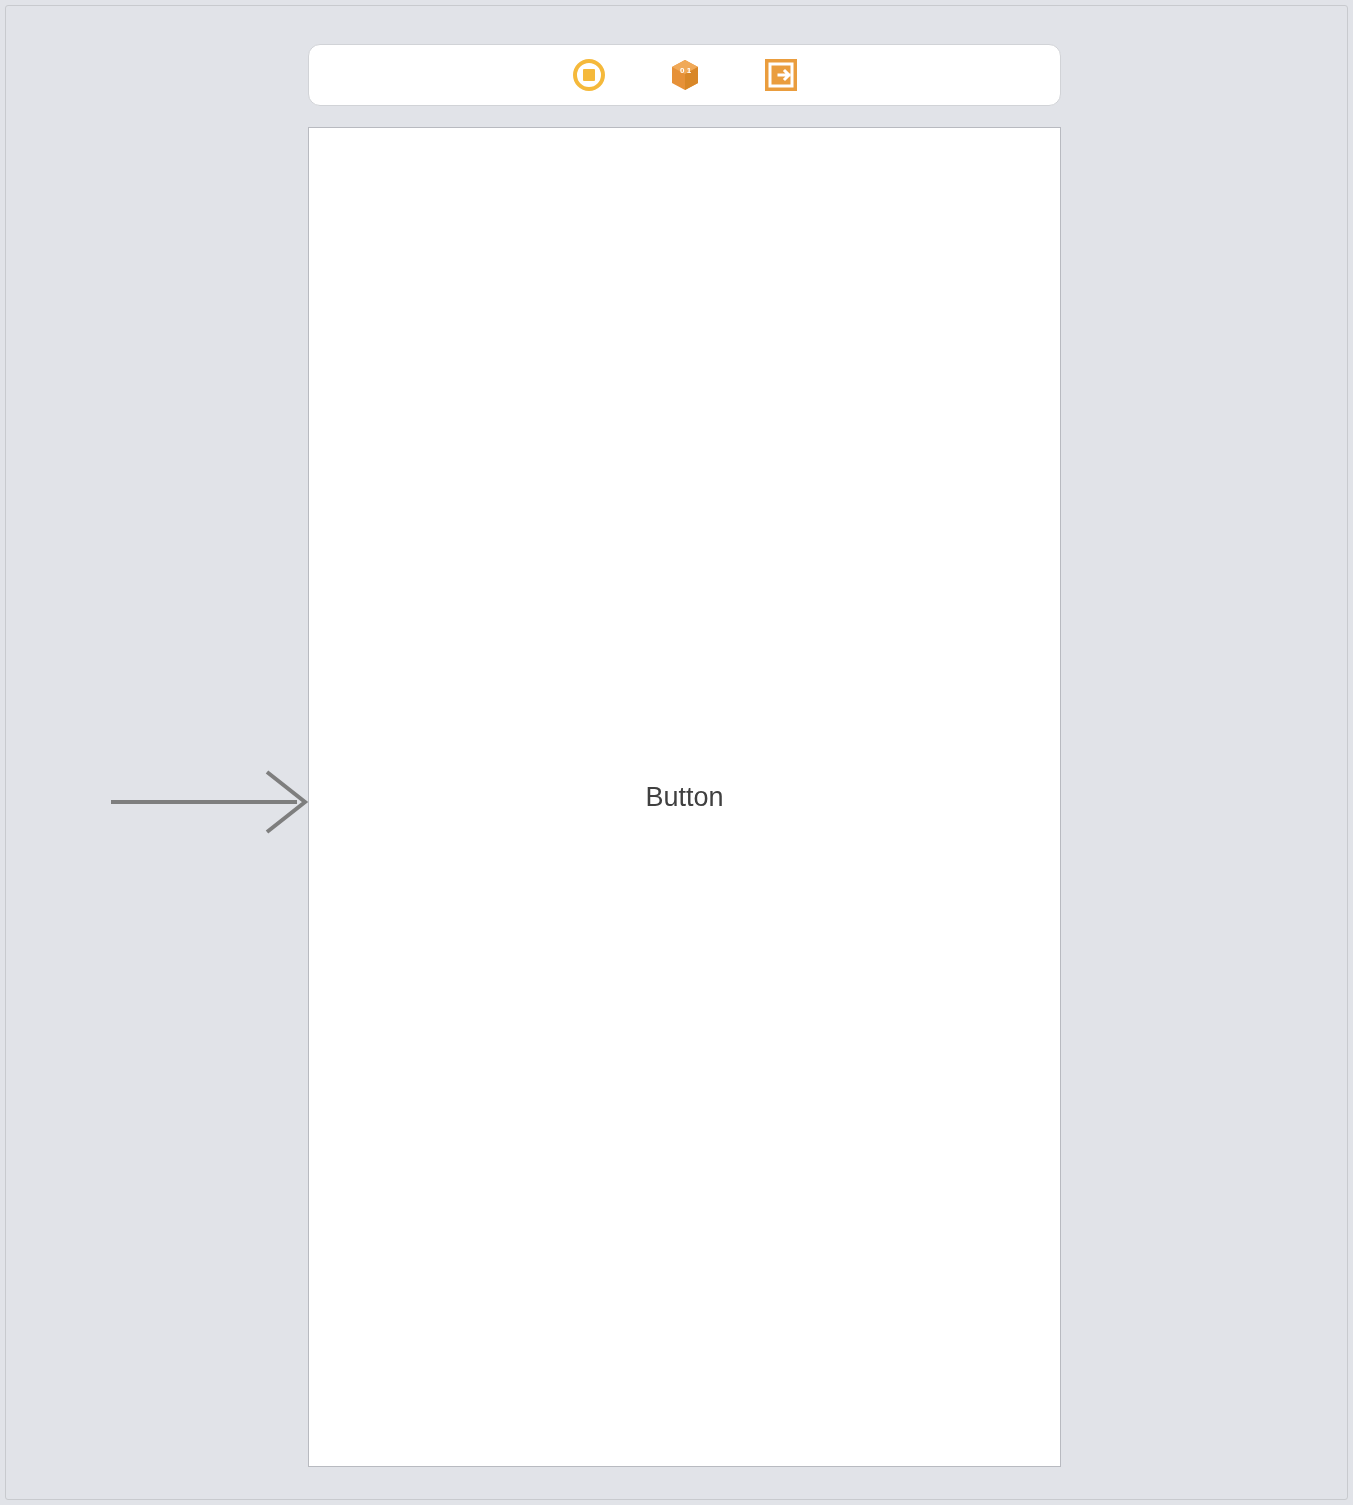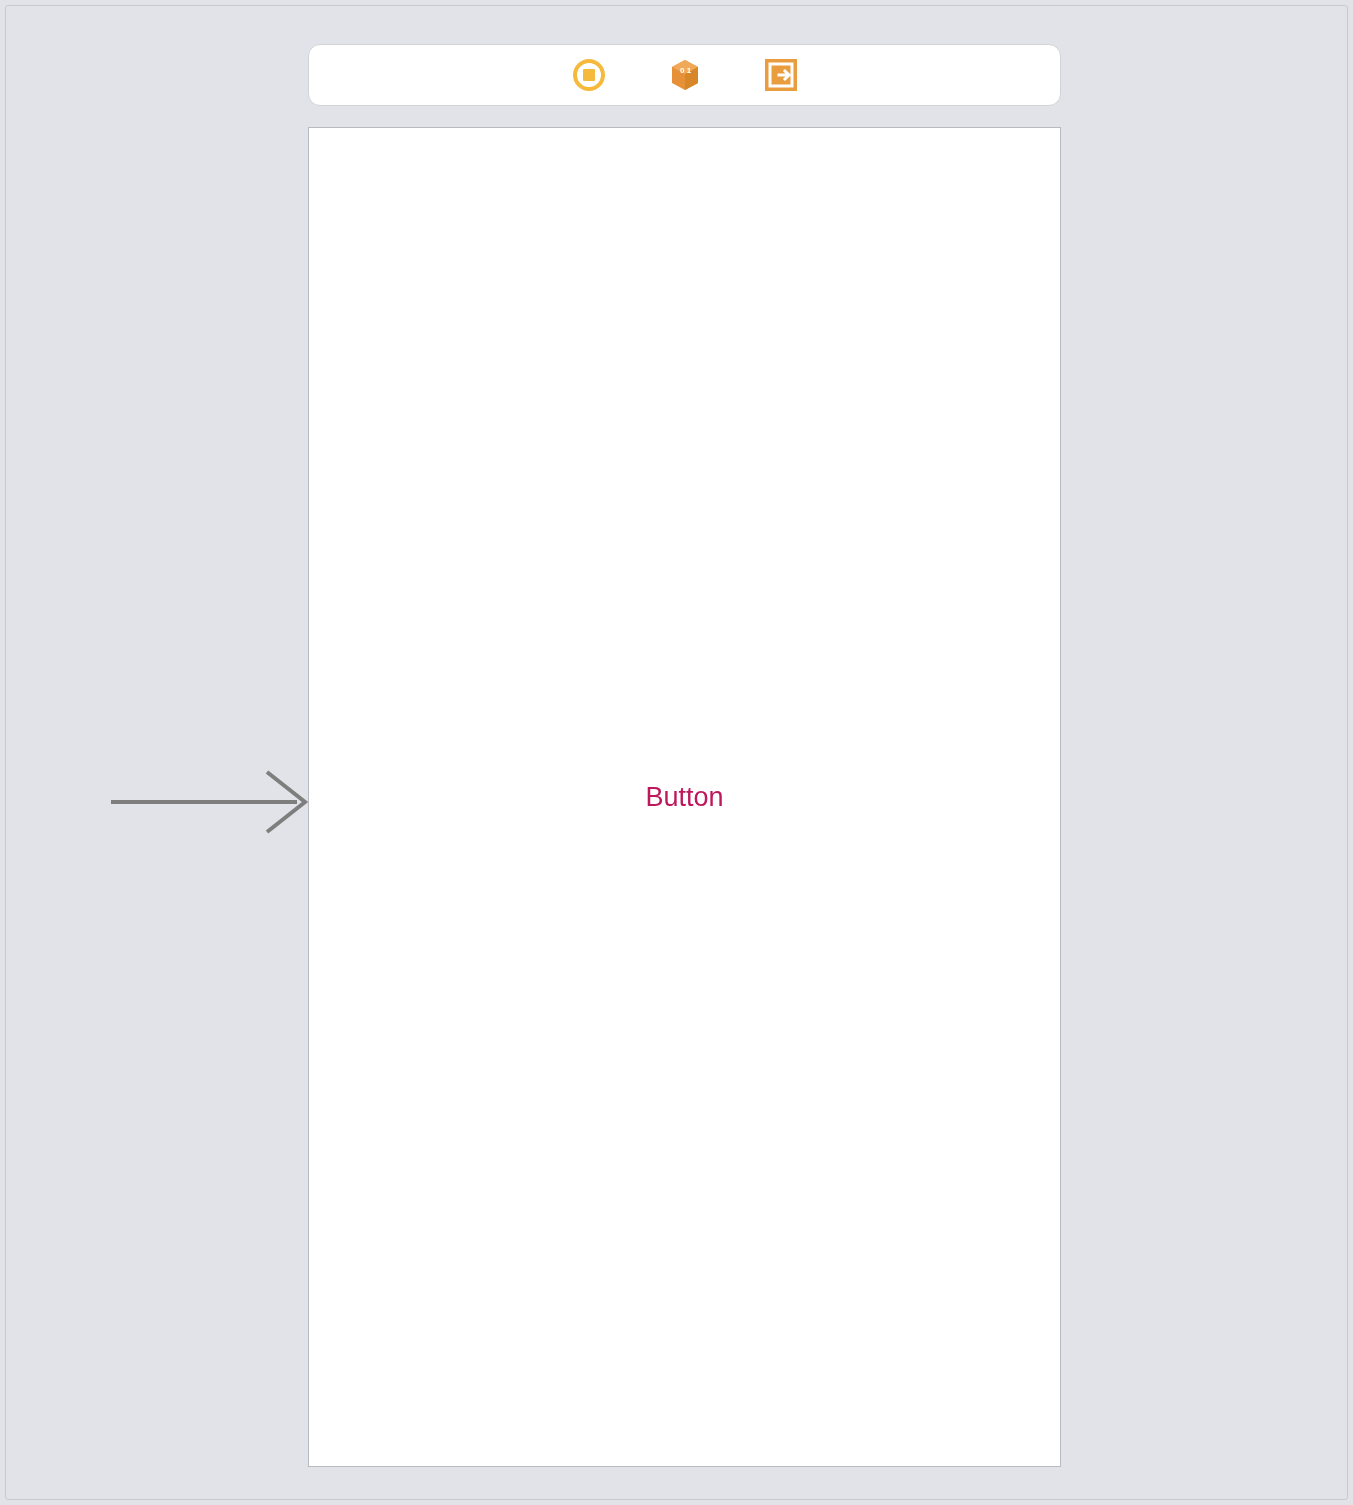--- a/index.html
+++ b/index.html
@@ -57,21 +57,21 @@
       width: 753px;
       height: 1340px;
       background: #ffffff;
       border: 1px solid #b8bac0;
       display: flex;
       align-items: center;
       justify-content: center;
     }
     
     .ui-button {
-      color: #be185d;
+      color: #404040;
       font-size: 27px;
       font-weight: 400;
       background: none;
       border: none;
       cursor: pointer;
       font-family: inherit;
     }
     
     .arrow {
       position: absolute;

